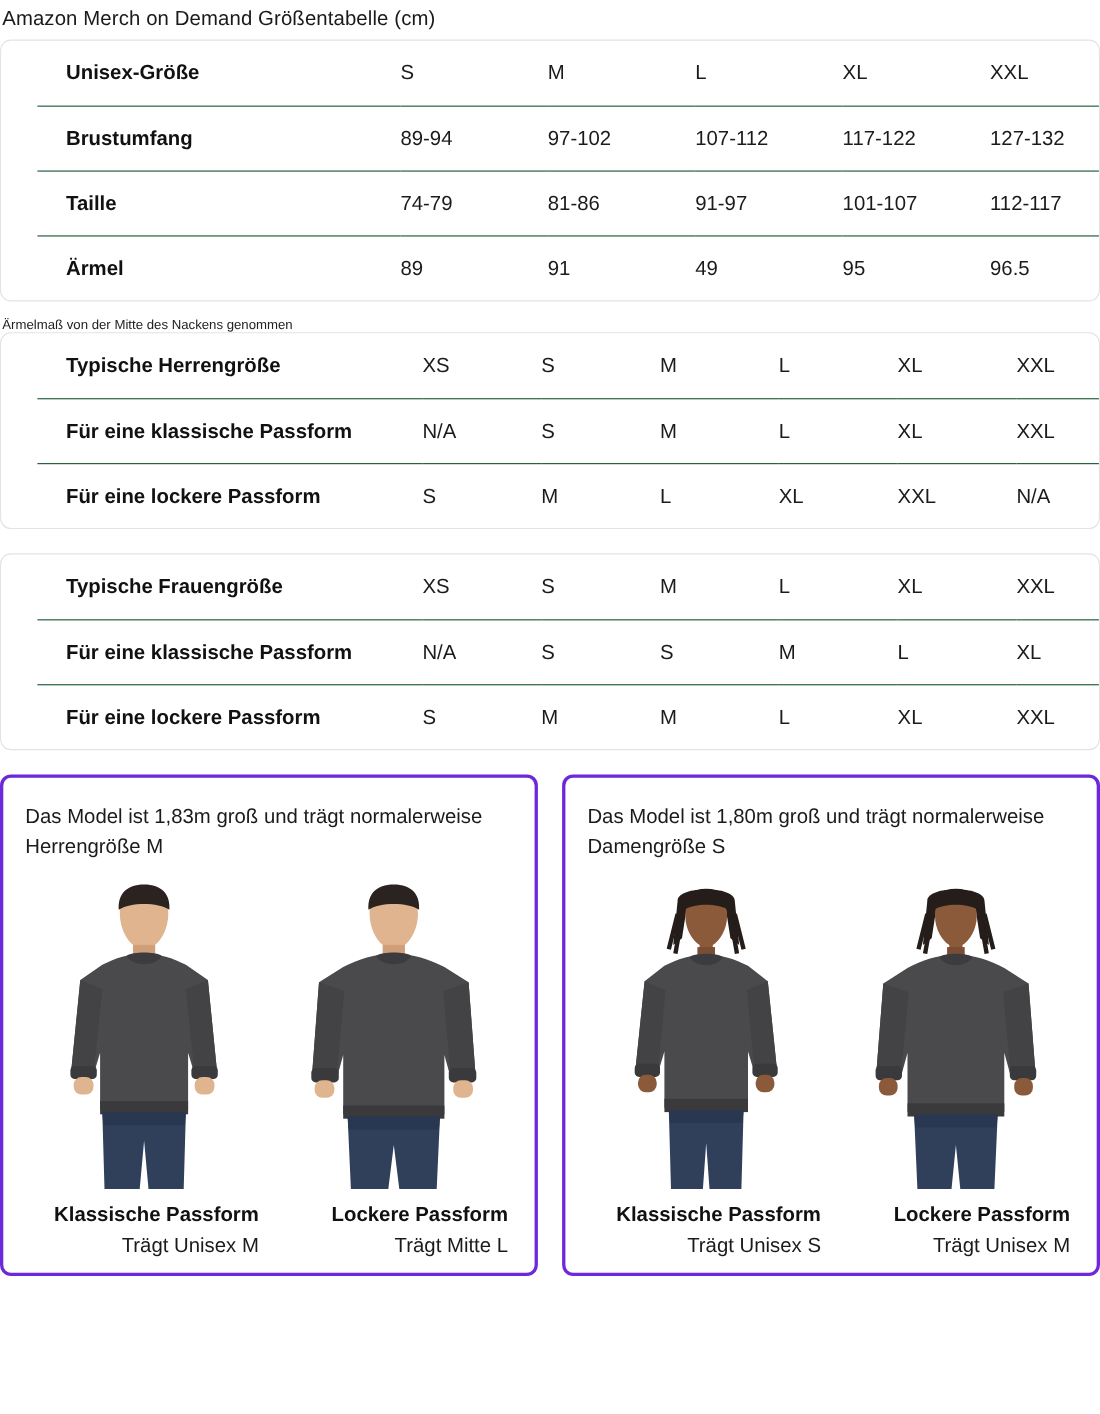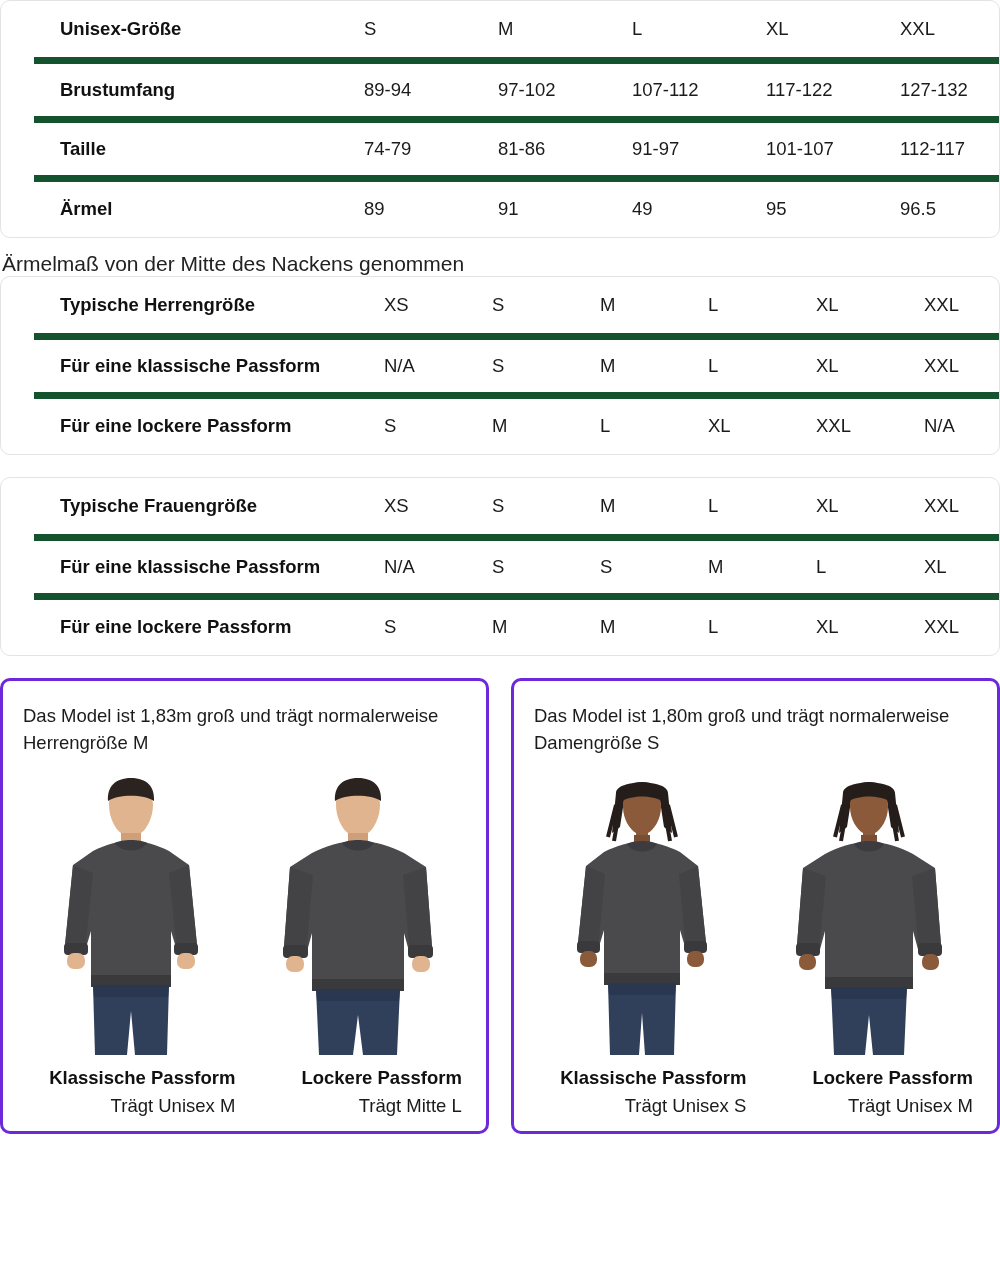--- a/index.html
+++ b/index.html
@@ -35,21 +35,21 @@
     background: #fff;
   }
   table.size-table {
     width: 100%;
     border-collapse: collapse;
     table-layout: fixed;
     margin-left: 33px;
   }
   table.size-table tr + tr td,
   table.size-table tr + tr th {
-    border-top: 7px solid #14532d;
+    border-top: 1px solid #14532d;
   }
   table.size-table td, table.size-table th {
     text-align: left;
     font-weight: normal;
     font-size: 18.5px;
     color: #1b1b1b;
     padding: 0;
     height: 59px;
     vertical-align: middle;
   }
@@ -64,21 +64,21 @@
   .unisex col.c0 { width: 330px; }
   .unisex col.cx { width: 134px; }
 
   
   .fit col.c0 { width: 350px; }
   .fit col.cx { width: 108px; }
   .fit td { height: 59px; font-size: 18.5px; }
   .fit .rowhead { padding-left: 18px; }
 
   .note {
-    font-size: 21px;
+    font-size: 12px;
     color: #222;
     padding: 14px 0 0 2px;
   }
   .section-label {
     font-size: 17.5px;
     color: #1a1a1a;
     padding: 24px 0 10px 2px;
   }
   .spacer-22 { height: 22px; }
 
@@ -138,20 +138,21 @@
   .fit-wears {
     font-size: 18.5px;
     color: #1b1b1b;
   }
 </style>
 </head>
 <body>
 
 <div class="page">
 
+  <div class="doc-title">Amazon Merch on Demand Größentabelle (cm)</div>
 
   <div class="table-card">
     <table class="size-table unisex">
       <colgroup>
         <col class="c0">
           <col class="cx">
           <col class="cx">
           <col class="cx">
           <col class="cx">
           <col class="cx">

